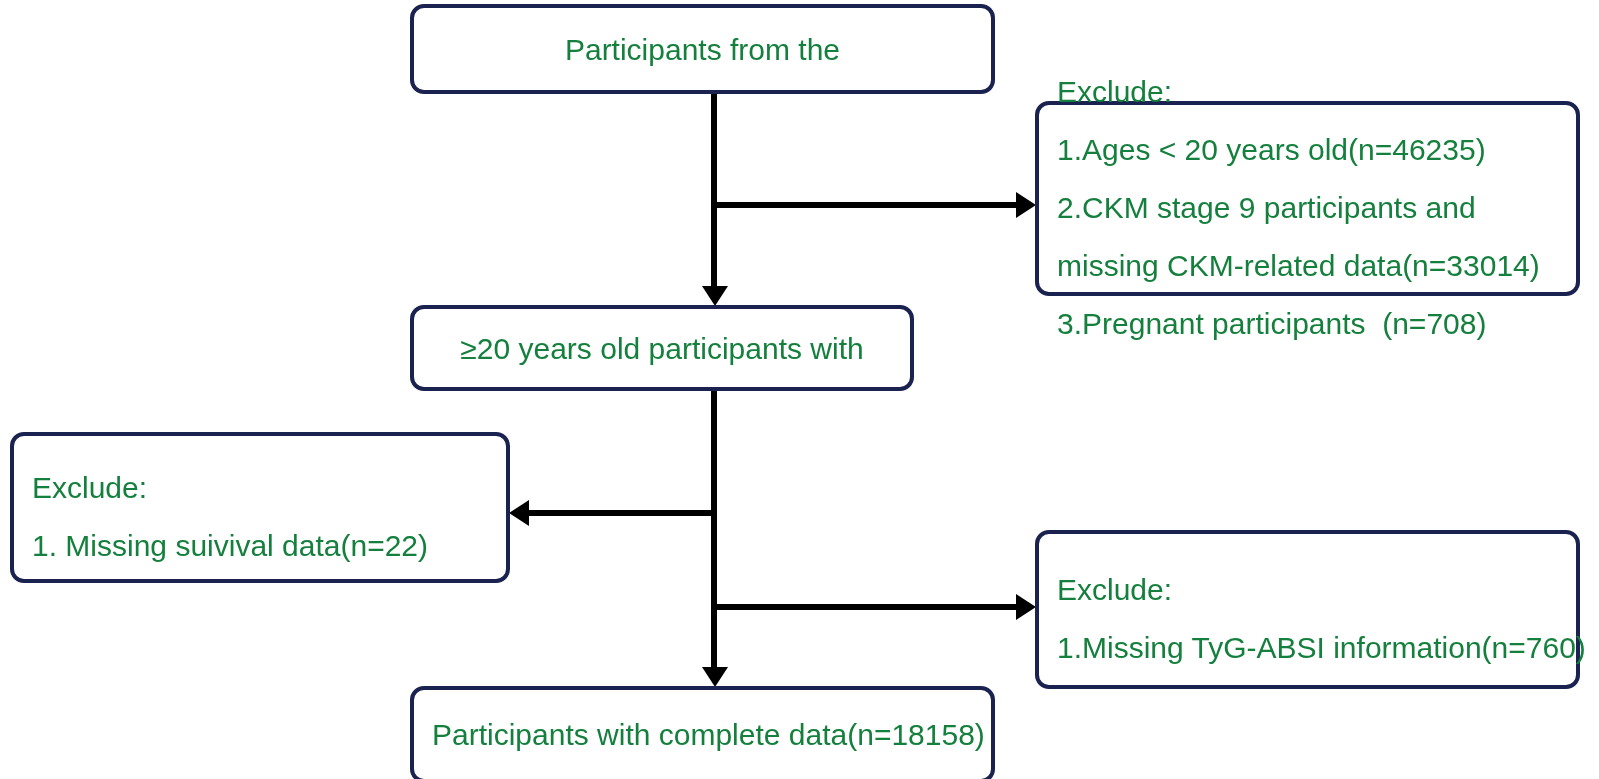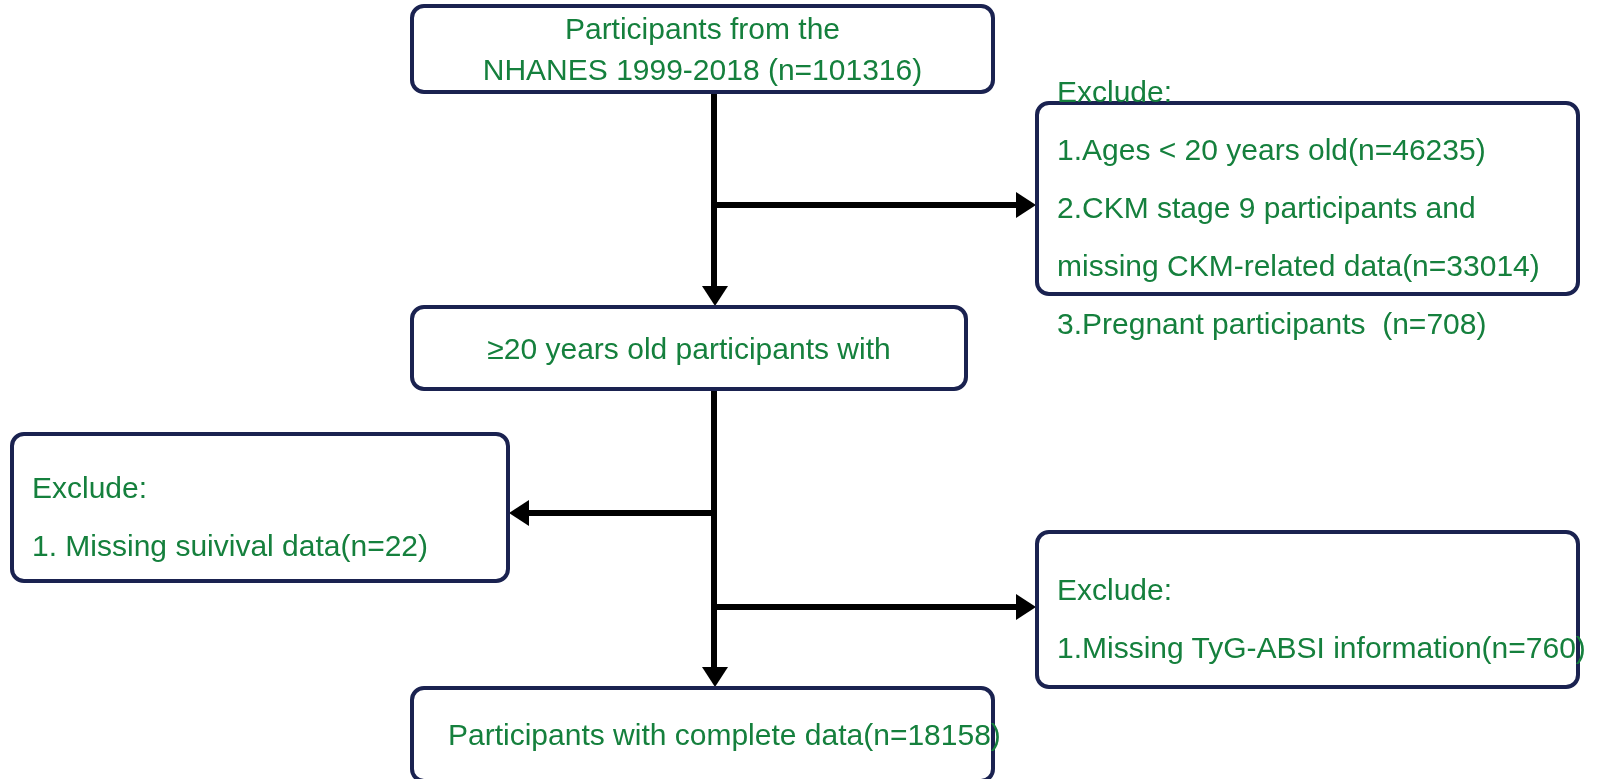--- a/index.html
+++ b/index.html
@@ -39,27 +39,27 @@
     align-items: flex-start;
   }
   .node.leftal .line {
     text-align: left;
     padding-left: 18px;
     margin-top: 17px;
   }
 
   
   #node-top      { left: 410px;  top: 4px;   width: 585px; height: 90px; }
-  #node-stage    { left: 410px;  top: 305px; width: 558px; height: 86px; }
+  #node-stage    { left: 410px;  top: 305px; width: 504px; height: 86px; }
   #node-final    { left: 410px;  top: 686px; width: 585px; height: 97px; }
   #node-exclude-1{ left: 1035px; top: 101px; width: 545px; height: 195px; }
   #node-exclude-2{ left: 10px;   top: 432px; width: 500px; height: 151px; }
   #node-exclude-3{ left: 1035px; top: 530px; width: 545px; height: 159px; }
 
-  #node-final .line { padding-left: 34px; text-align: left; }
+  #node-final .line { padding-left: 18px; text-align: left; }
 
   
   .conn {
     position: absolute;
     background: #000000;
     z-index: 1;
   }
   .arrowhead {
     position: absolute;
     width: 0;
@@ -114,21 +114,20 @@
   <div class="arrowhead down" id="trunk-2-head"></div>
 
   <div class="conn" id="branch-2"></div>
   <div class="arrowhead left" id="branch-2-head"></div>
 
   <div class="conn" id="branch-3"></div>
   <div class="arrowhead right" id="branch-3-head"></div>
 
   <div class="node centered" id="node-top">
     <div class="line">Participants from the</div>
-    <div class="line">NHANES 1999-2018 (n=101316)</div>
   </div>
 
   <div class="node leftal" id="node-exclude-1">
     <div class="line">Exclude:</div>
     <div class="line">1.Ages &lt; 20 years old(n=46235)</div>
     <div class="line">2.CKM stage 9 participants and</div>
     <div class="line">missing CKM-related data(n=33014)</div>
     <div class="line">3.Pregnant participants  (n=708)</div>
   </div>
 

